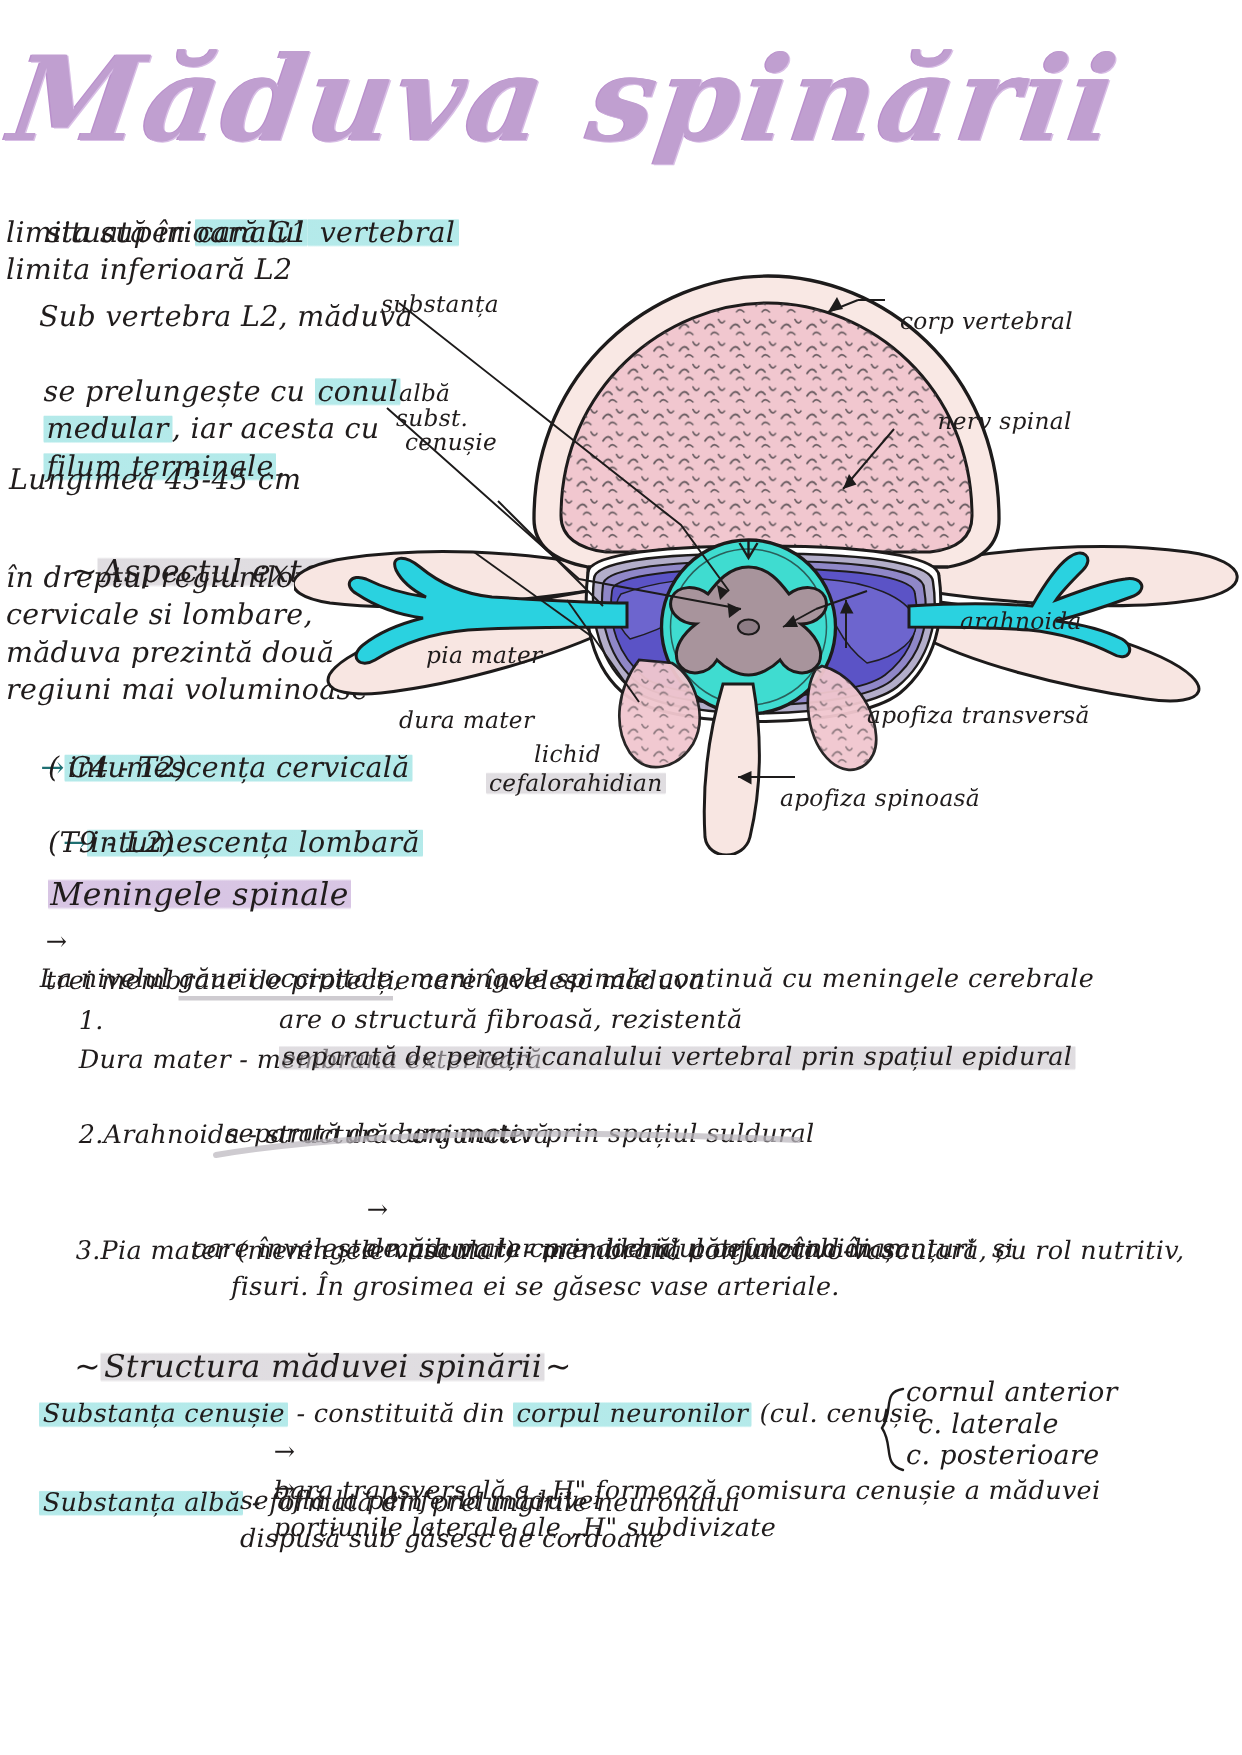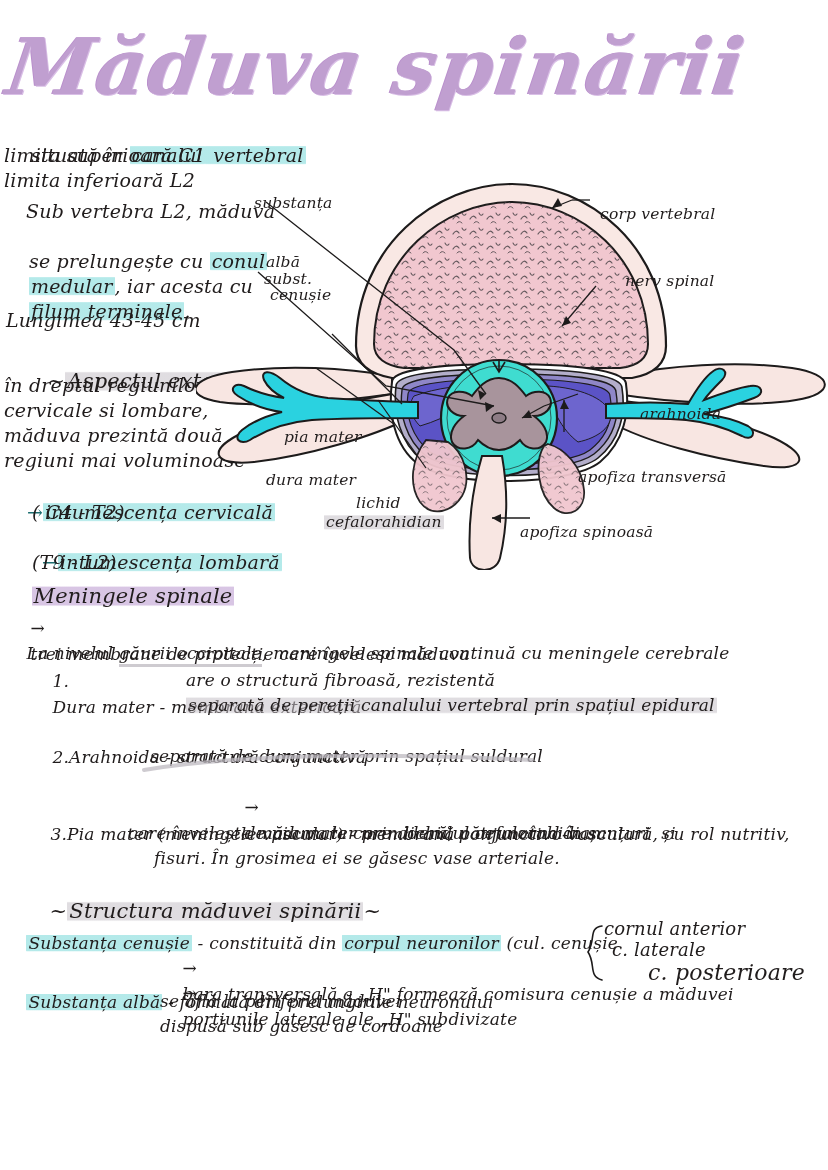--- a/index.html
+++ b/index.html
@@ -275,21 +275,21 @@
   <div class="abs hw para" style="left:160px;top:954px;">
     <span>→</span>
     <span>porțiunile laterale ale „H" subdivizate</span>
   </div>
 
   <svg class="abs" style="left:582px;top:922px;" width="26" height="62">
     <path d="M20 4 C6 6 14 18 6 30 C14 42 6 54 20 58" stroke="#1d1b1b" stroke-width="1.6" fill="none" stroke-linecap="round"></path>
   </svg>
   <div class="abs hw" style="left:604px;top:918px;font-size:18px;">cornul anterior</div>
   <div class="abs hw" style="left:612px;top:939px;font-size:18px;">c. laterale</div>
-  <div class="abs hw" style="left:648px;top:960px;font-size:22px;">c. posterioare</div>
+  <div class="abs hw" style="left:604px;top:960px;font-size:18px;">c. posterioare</div>
 
   <div class="abs hw para" style="left:4px;top:963px;">
     <span class="hl-cyan">Substanța albă</span><span> - formată din prelungirile neuronului</span>
   </div>
   <div class="abs hw para" style="left:160px;top:988px;">se află la periferia măduvei</div>
   <div class="abs hw para" style="left:160px;top:1013px;">dispusă sub găsesc de cordoane</div>
 
 </div>
 
 </body></html>

